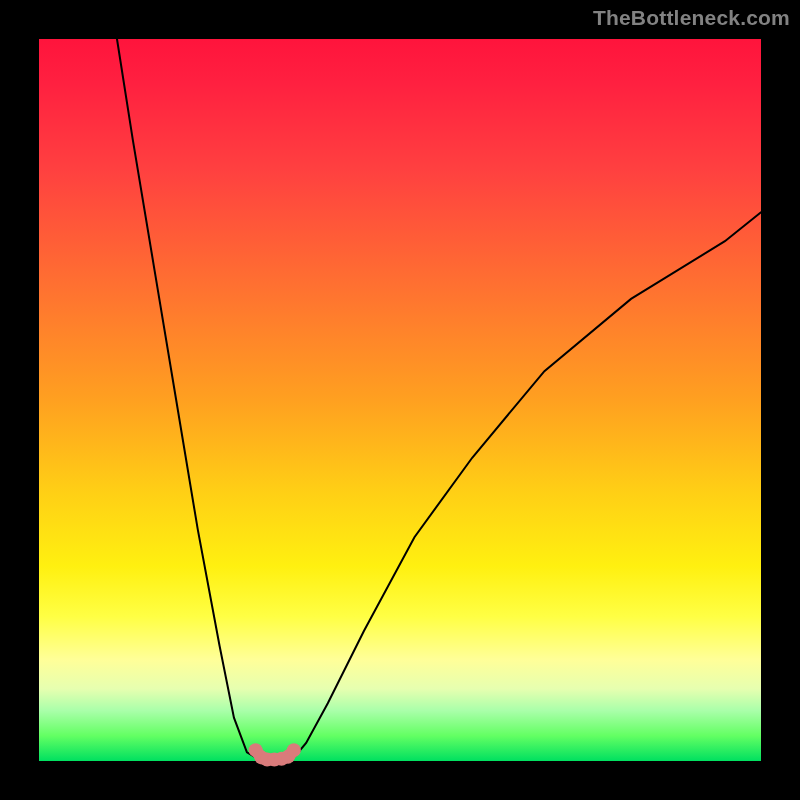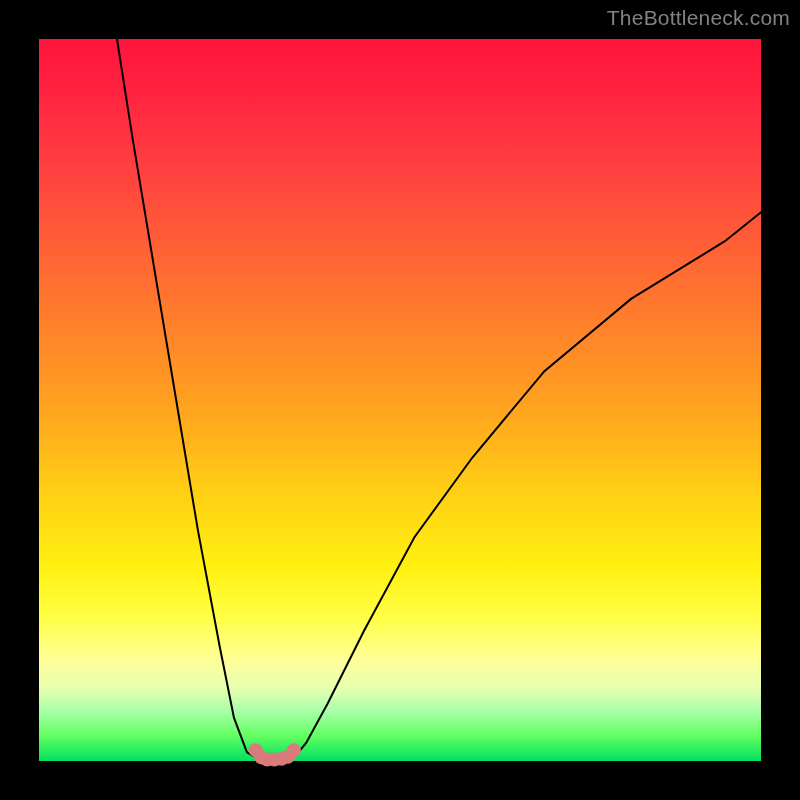--- a/index.html
+++ b/index.html
@@ -42,21 +42,21 @@
       #00e060 100%
     );
   }
   .watermark {
     position: absolute;
     top: 6px;
     right: 10px;
     color: #828282;
     font-size: 21px;
     letter-spacing: 0.2px;
-    font-weight: 400;
+    font-weight: 700;
   }
   svg.curves {
     position: absolute;
     left: 0;
     top: 0;
     width: 722px;
     height: 722px;
     overflow: visible;
   }
 </style>

